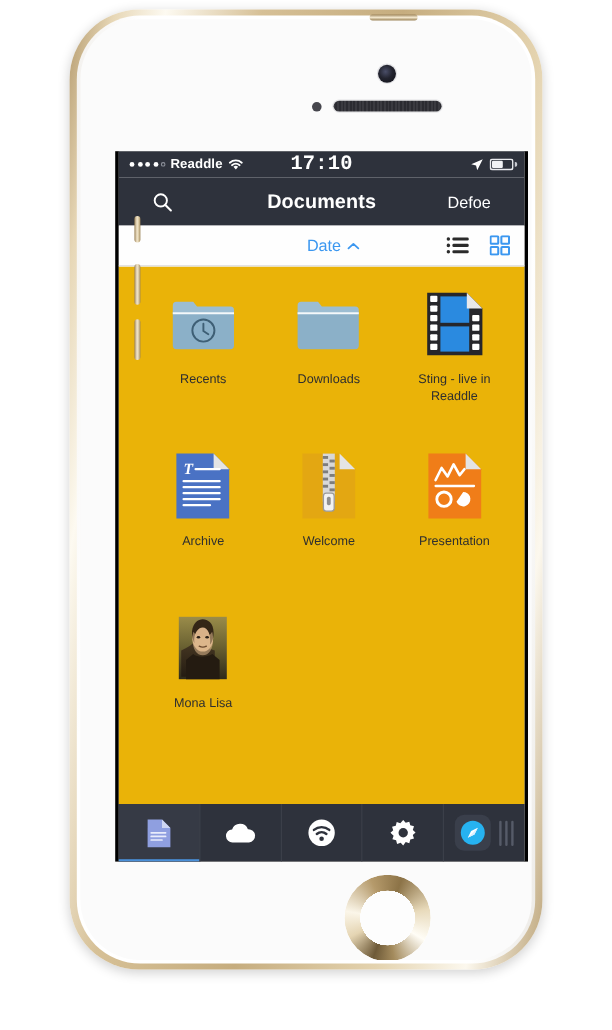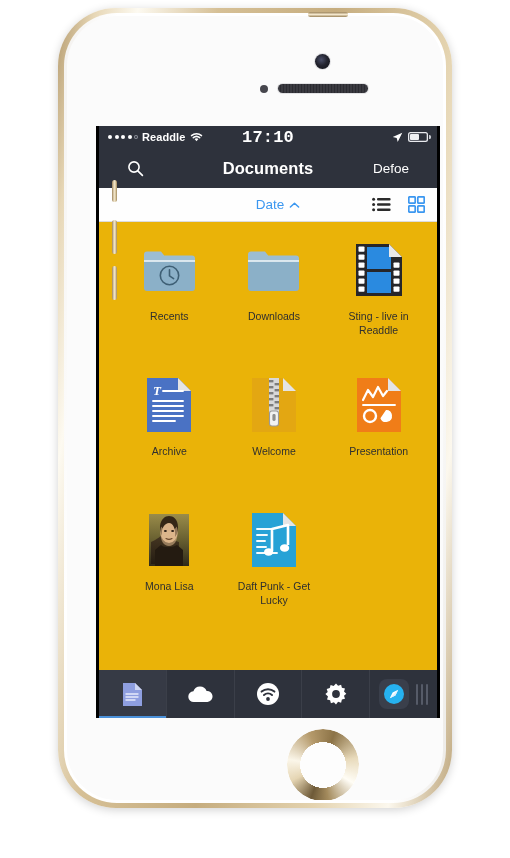--- a/index.html
+++ b/index.html
@@ -419,35 +419,20 @@
                     <path d="M13.4 20c0 9 3.4 14 8.6 14s8.6-5 8.6-14c0-2-.3-4-.8-5.6-1.8 3-4.6 4.6-7.8 4.6-3.2 0-6-1.6-7.8-4.6-.5 1.6-.8 3.6-.8 5.6z" fill="#e0b98e" opacity="0.55"></path>
                     <ellipse cx="18.4" cy="19" rx="1.5" ry="1" fill="#2b2016"></ellipse>
                     <ellipse cx="25.6" cy="19" rx="1.5" ry="1" fill="#2b2016"></ellipse>
                     <path d="M19 26.5c1.8 1 4.2 1 6 0" stroke="#6b4a2e" stroke-width="1.1" fill="none" stroke-linecap="round"></path>
                     <path d="M14 33c3 3 11 3 16 0l6 5v16H8V38z" fill="#241b11"></path>
                   </svg>
                 </div>
                 <div class="file-label">Mona Lisa</div>
               </div>
 
-              <div class="file">
-                <div class="file-icon">
-                  <svg width="48" height="58" viewBox="0 0 48 58">
-                    <path d="M2 2h31l13 13v41H2z" fill="#27a2d6"></path>
-                    <path d="M33 2l13 13H33z" fill="#e4e4e4"></path>
-                    <g stroke="#ffffff" stroke-width="1.9" stroke-linecap="round" opacity="0.95">
-                      <path d="M7 18h14M7 24h10M7 30h8M7 36h9M7 42h20"></path>
-                    </g>
-                    <path d="M22 40V18l16-4v20" stroke="#ffffff" stroke-width="2.6" fill="none" stroke-linejoin="round"></path>
-                    <ellipse cx="18.6" cy="41" rx="4.6" ry="3.8" fill="#ffffff"></ellipse>
-                    <ellipse cx="34.6" cy="37" rx="4.6" ry="3.8" fill="#ffffff"></ellipse>
-                  </svg>
-                </div>
-                <div class="file-label">Daft Punk - Get Lucky</div>
-              </div>
 
             </div>
 
             <div class="tabbar">
 
               <div class="tab active">
                 <span>
                   <svg width="21" height="25" viewBox="0 0 21 25">
                     <path d="M1 1h12l7 7v16H1z" fill="#8f9fe0"></path>
                     <path d="M13 1l7 7h-7z" fill="#cfd6f2"></path>

